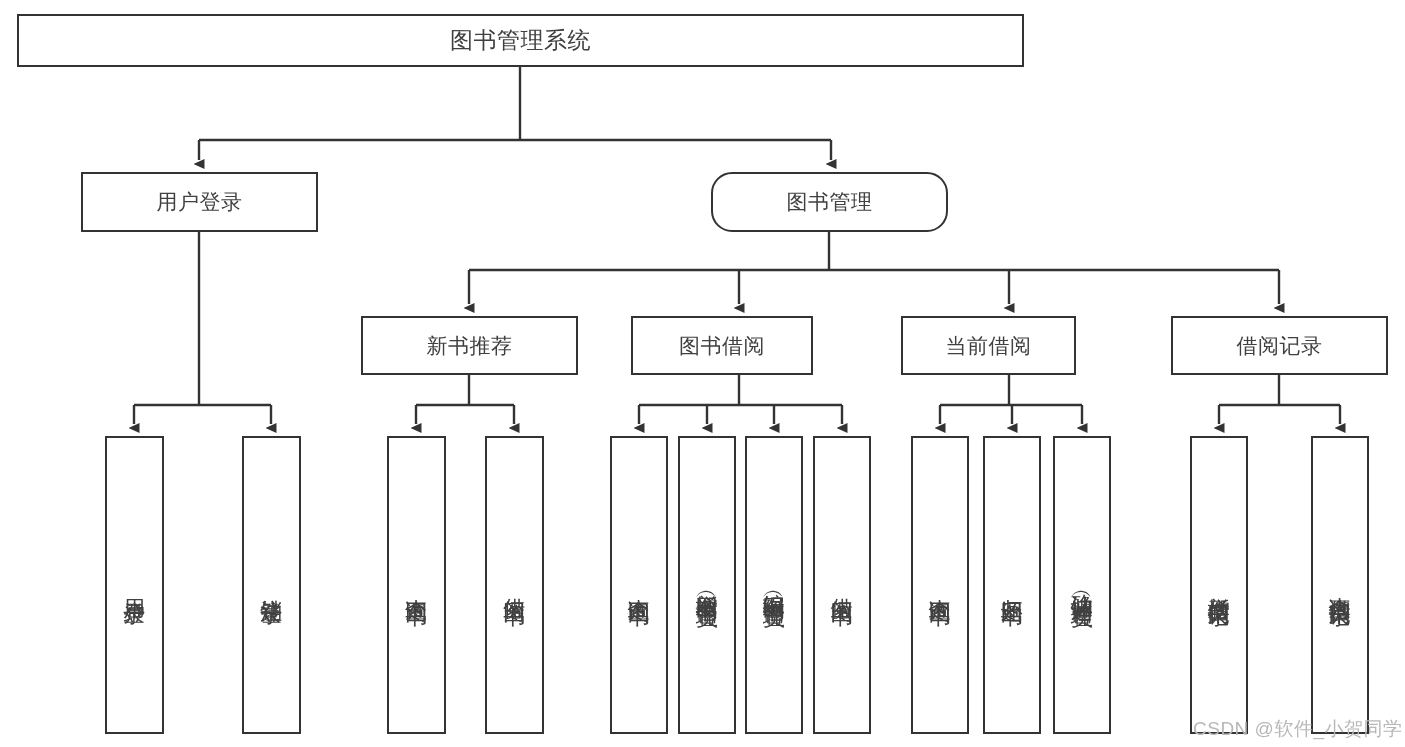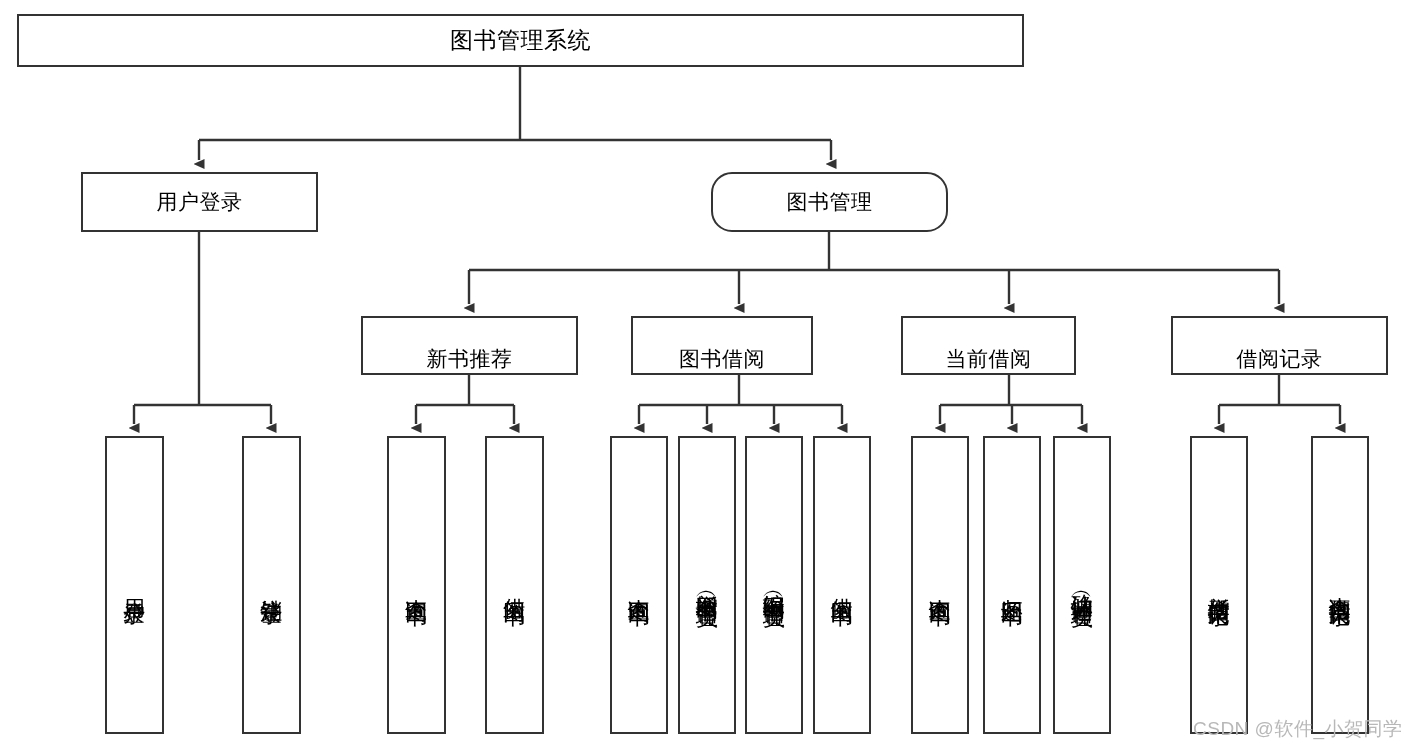--- a/index.html
+++ b/index.html
@@ -26,35 +26,34 @@
     pointer-events: none;
   }
   .node {
     position: absolute;
     box-sizing: border-box;
     border: 2px solid #333333;
     background: #ffffff;
     display: flex;
     align-items: center;
     justify-content: center;
-    color: #000000;
+    color: #404040;
     text-align: center;
   }
   .node.root {
     font-size: 23px;
     letter-spacing: 0.5px;
   }
   .node.lvl2 {
     font-size: 21px;
     letter-spacing: 0.5px;
   }
   .node.lvl3 {
     font-size: 21px;
     letter-spacing: 0.5px;
-    align-items: flex-end;
   }
   .node.leaf {
     font-size: 22px;
   }
   .vtext {
     writing-mode: vertical-rl;
     text-orientation: upright;
     line-height: 1.15;
     letter-spacing: 2px;
     white-space: nowrap;

